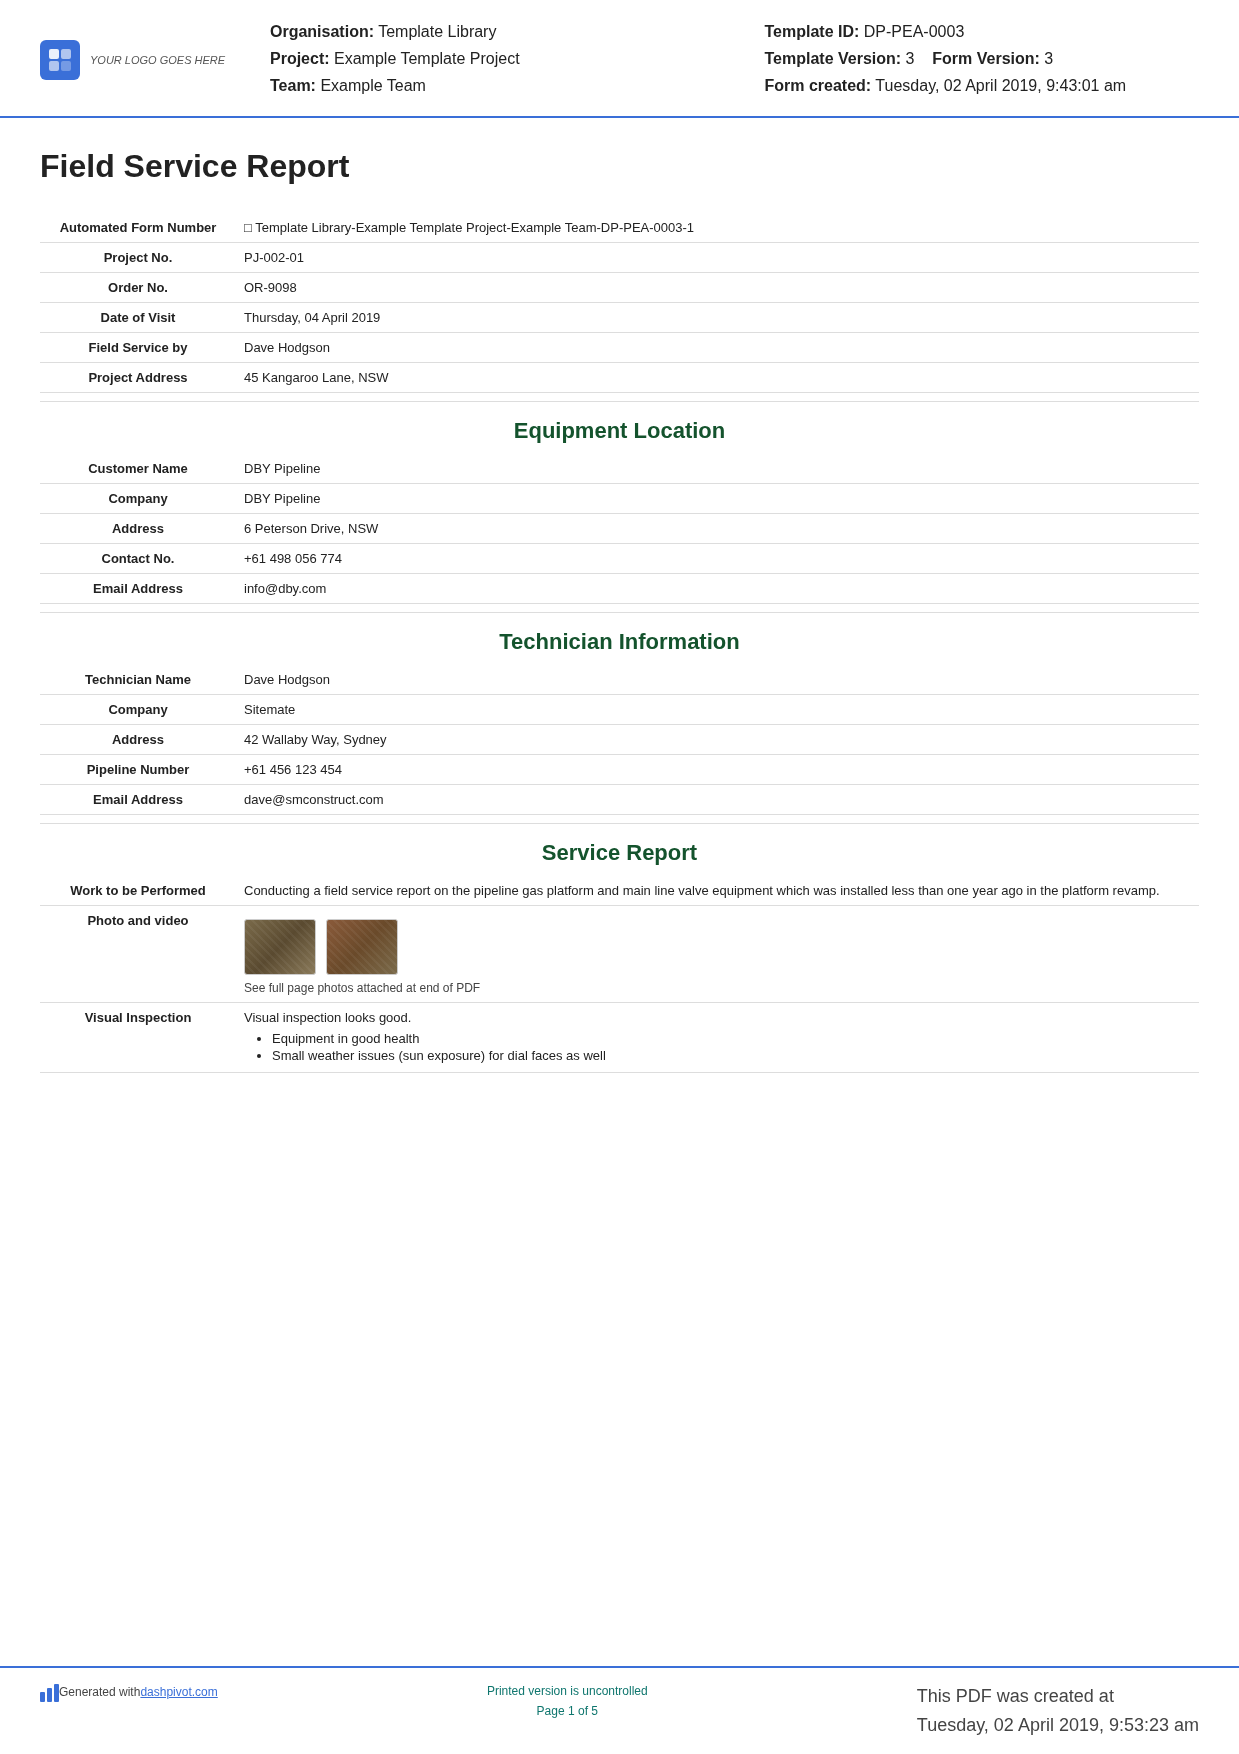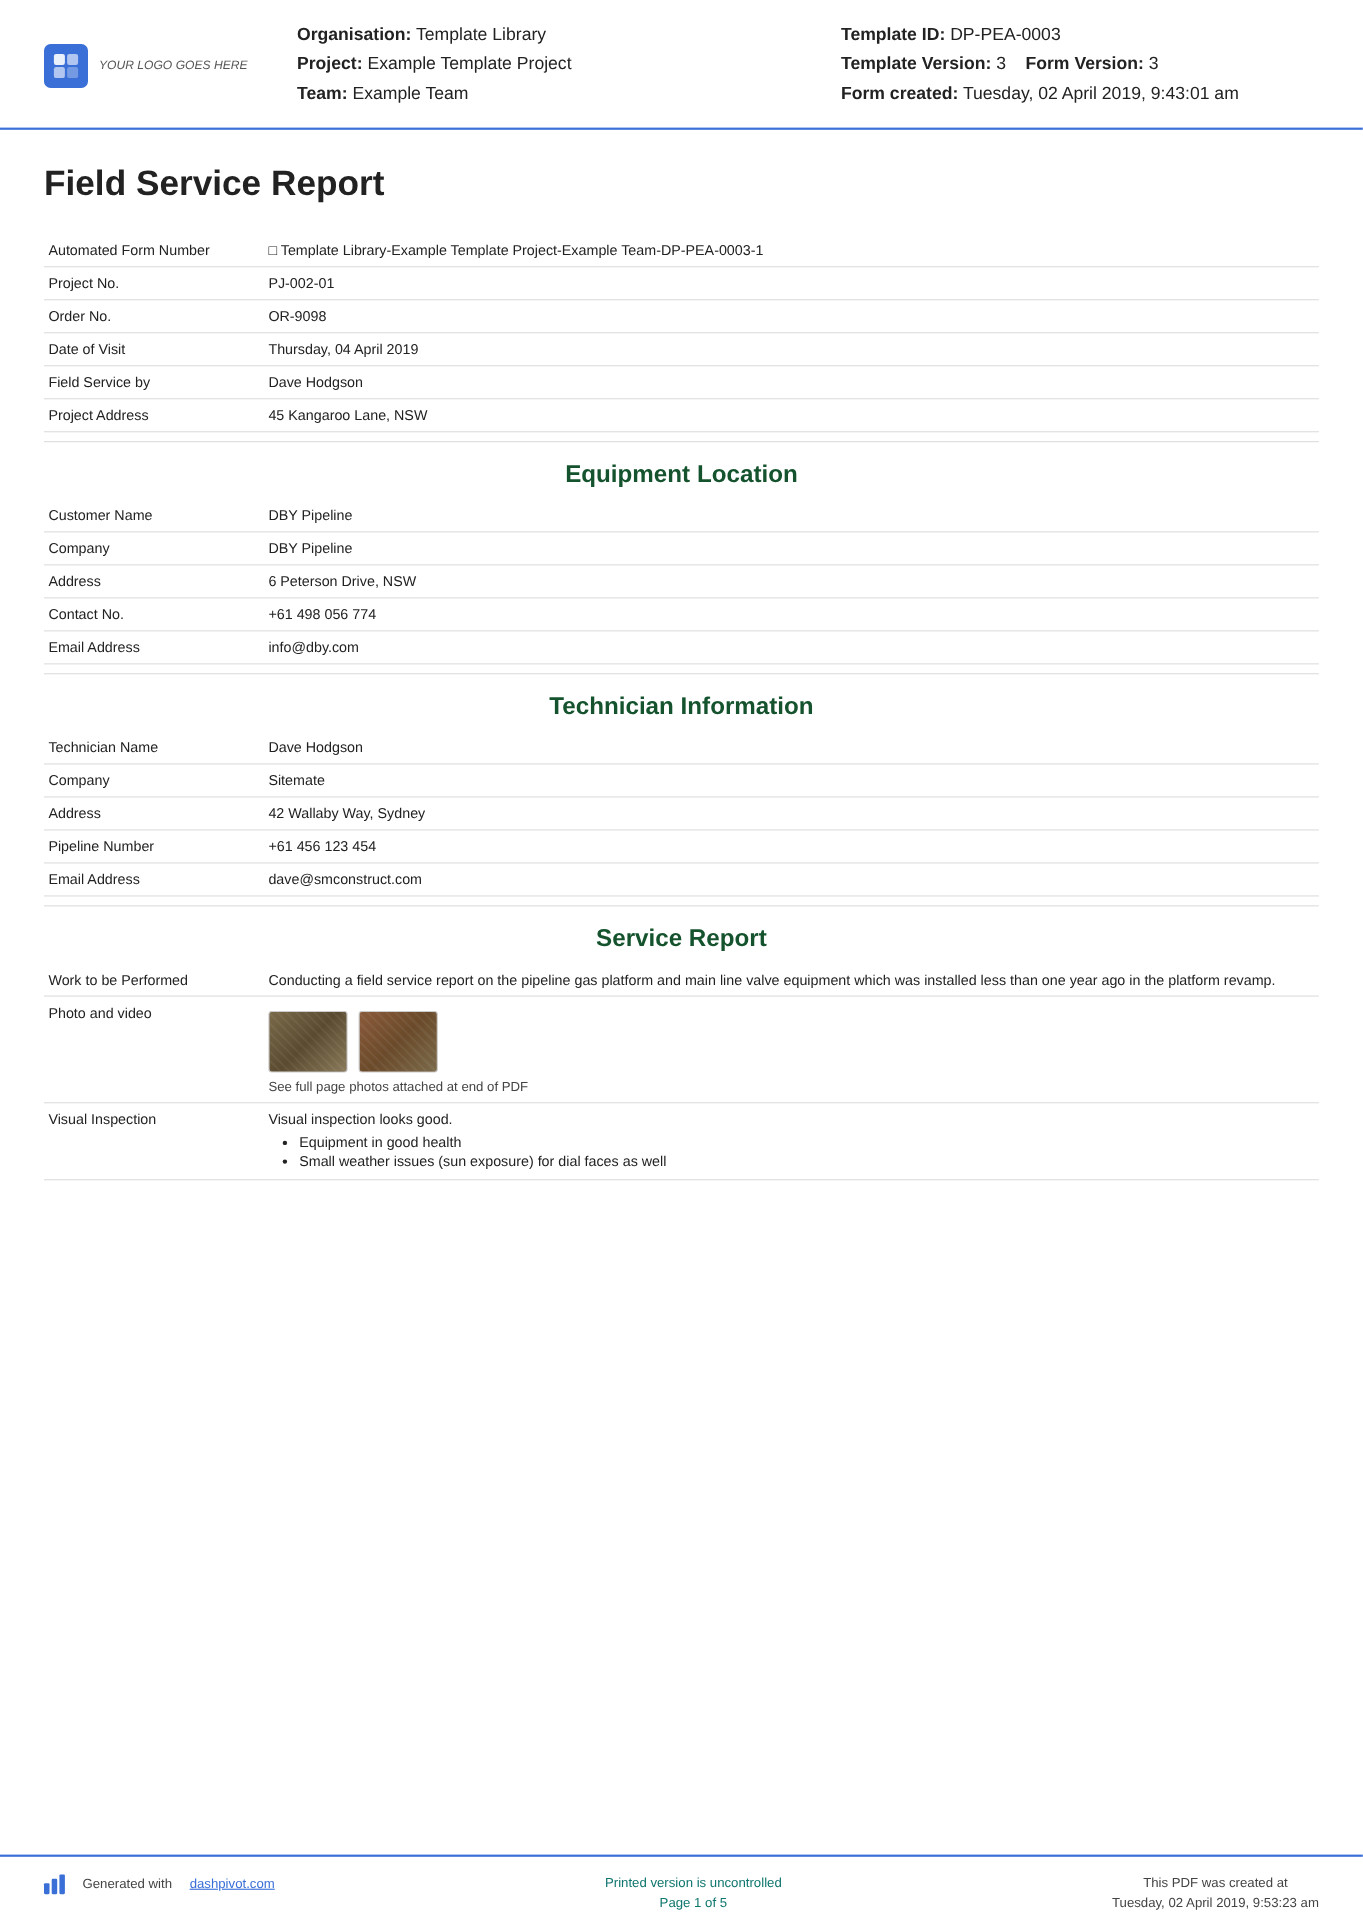--- a/index.html
+++ b/index.html
@@ -93,23 +93,24 @@
       border-collapse: collapse;
       margin-bottom: 0;
     }
     .form-table tr td {
       padding: 7px 8px 7px 4px;
       vertical-align: top;
       border-bottom: 1px solid #ddd;
       font-size: 13px;
     }
     .form-table tr td:first-child {
-      font-weight: normal;
+      font-weight: bold;
       width: 200px;
       color: #222;
+      text-align: center;
     }
     .form-table tr td:last-child {
       color: #222;
     }
 
     
     .section-heading {
       text-align: center;
       font-size: 22px;
       font-weight: bold;
@@ -176,21 +177,21 @@
       border-top: 2px solid #3a6fd8;
       padding: 14px 40px;
       display: flex;
       align-items: flex-start;
       justify-content: space-between;
       margin-top: auto;
     }
     .footer-left {
       display: flex;
       align-items: center;
-      gap: 16px;
+      gap: 0;
       font-size: 12px;
       color: #444;
     }
     .footer-logo {
       display: flex;
       align-items: flex-end;
       gap: 2px;
       height: 20px;
     }
     .footer-bar {
@@ -203,23 +204,23 @@
       text-decoration: underline;
       text-align: right;
     }
     .footer-center {
       font-size: 12px;
       color: #0f766e;
       text-align: center;
       line-height: 1.6;
     }
     .footer-right {
-      font-size: 12px;
+      font-size: 18px;
       color: #444;
-      text-align: center;
+      text-align: left;
       line-height: 1.6;
     }
   </style>
 </head>
 <body>
 
 <div class="page">
 
   <div class="header">
     <div class="logo-box">

